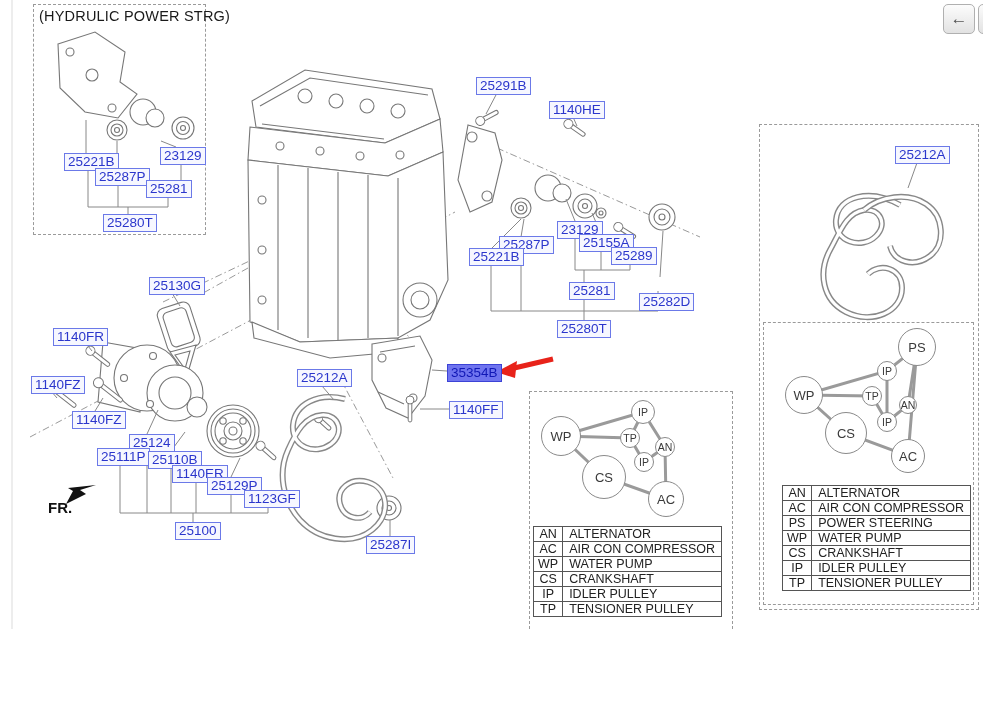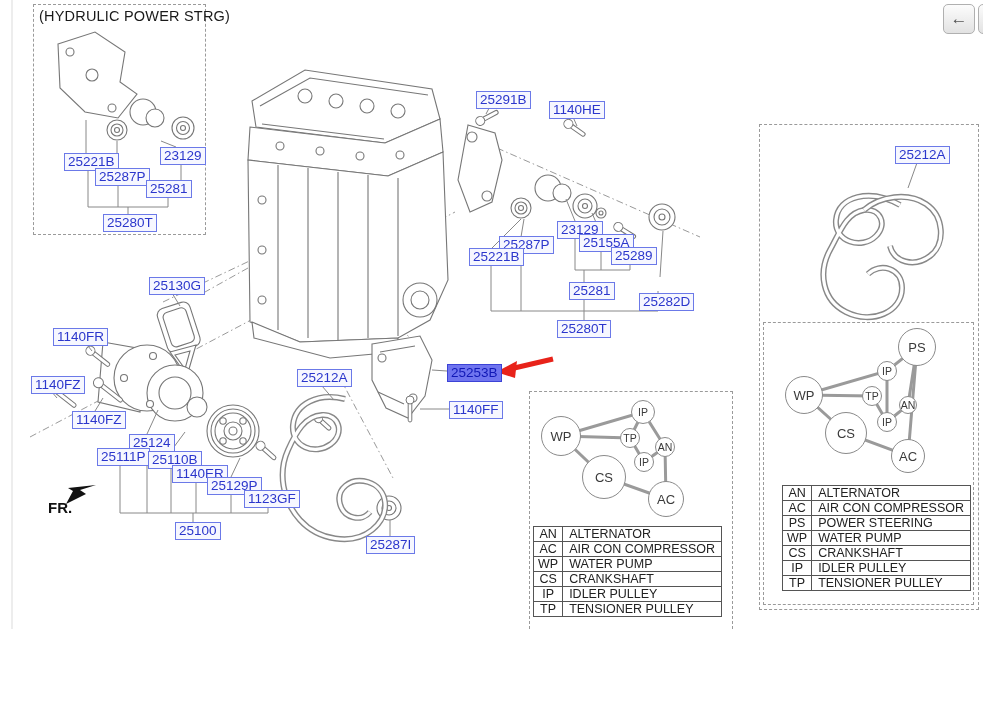--- a/index.html
+++ b/index.html
@@ -303,21 +303,21 @@
       <div class="pulley" style="left: 877px; top: 412px; width: 20px; height: 20px; font-size: 10.5px;">IP</div>
       <div class="pulley" style="left: 825px; top: 412px; width: 42px; height: 42px; font-size: 13px;">CS</div>
       <div class="pulley" style="left: 891px; top: 439px; width: 34px; height: 34px; font-size: 13px;">AC</div>
     </div>
   <div id="labels">
       <div class="plabel" style="left: 64px; top: 153px;">25221B</div>
       <div class="plabel" style="left: 95px; top: 168px;">25287P</div>
       <div class="plabel" style="left: 160px; top: 147px;">23129</div>
       <div class="plabel" style="left: 146px; top: 180px;">25281</div>
       <div class="plabel" style="left: 103px; top: 214px;">25280T</div>
-      <div class="plabel" style="left: 476px; top: 91px;">25291B</div>
+      <div class="plabel" style="left: 476px; top: 77px;">25291B</div>
       <div class="plabel" style="left: 549px; top: 101px;">1140HE</div>
       <div class="plabel" style="left: 499px; top: 236px;">25287P</div>
       <div class="plabel" style="left: 469px; top: 248px;">25221B</div>
       <div class="plabel" style="left: 557px; top: 221px;">23129</div>
       <div class="plabel" style="left: 579px; top: 234px;">25155A</div>
       <div class="plabel" style="left: 611px; top: 247px;">25289</div>
       <div class="plabel" style="left: 569px; top: 282px;">25281</div>
       <div class="plabel" style="left: 639px; top: 277px; margin-top: 16px;">25282D</div>
       <div class="plabel" style="left: 557px; top: 320px;">25280T</div>
       <div class="plabel" style="left: 149px; top: 277px;">25130G</div>
@@ -325,19 +325,19 @@
       <div class="plabel" style="left: 31px; top: 376px;">1140FZ</div>
       <div class="plabel" style="left: 72px; top: 411px;">1140FZ</div>
       <div class="plabel" style="left: 129px; top: 434px;">25124</div>
       <div class="plabel" style="left: 97px; top: 448px;">25111P</div>
       <div class="plabel" style="left: 148px; top: 451px;">25110B</div>
       <div class="plabel" style="left: 172px; top: 465px;">1140ER</div>
       <div class="plabel" style="left: 207px; top: 477px;">25129P</div>
       <div class="plabel" style="left: 244px; top: 490px;">1123GF</div>
       <div class="plabel" style="left: 175px; top: 522px;">25100</div>
       <div class="plabel" style="left: 297px; top: 369px;">25212A</div>
-      <div class="plabel hl" style="left: 447px; top: 364px;">25253B</div>
+      <div class="plabel hl" style="left: 447px; top: 364px;">35354B</div>
       <div class="plabel" style="left: 449px; top: 401px;">1140FF</div>
       <div class="plabel" style="left: 366px; top: 536px;">25287I</div>
       <div class="plabel" style="left: 895px; top: 146px;">25212A</div>
     </div>
 
 </div>
 
 </body></html>

